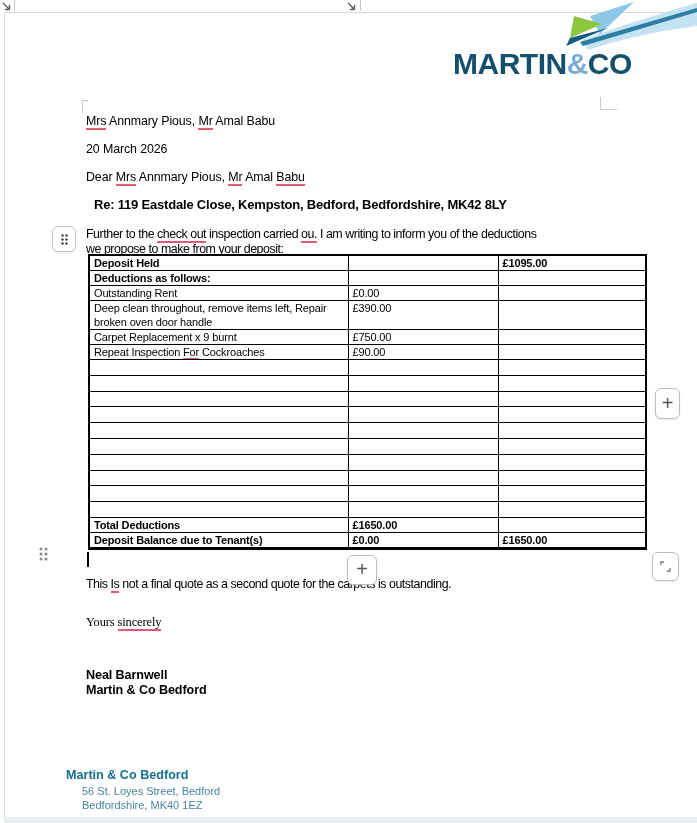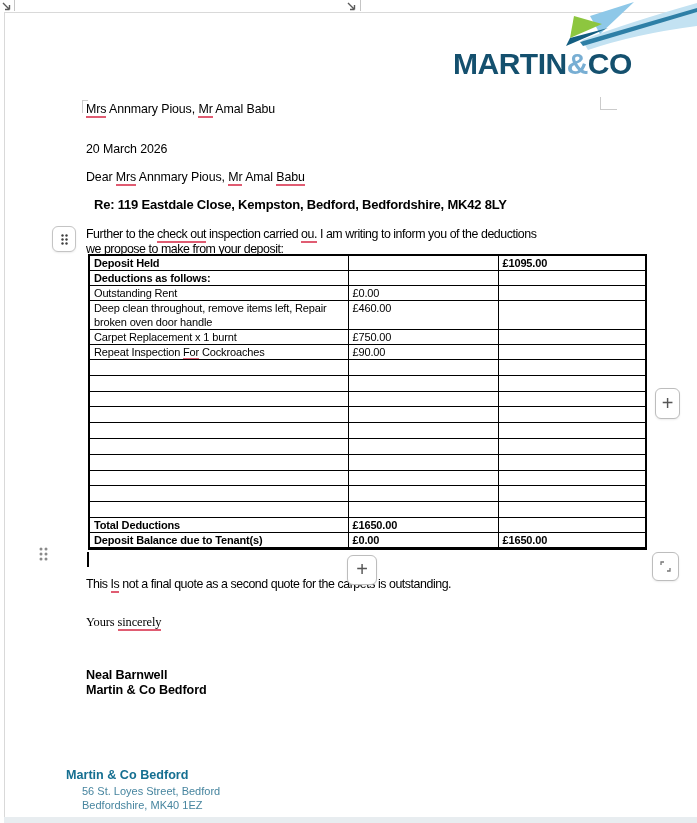--- a/index.html
+++ b/index.html
@@ -85,21 +85,21 @@
     <path d="M50 42 L167 8 L167 12 L53 46 Z" fill="#2e7fa6"></path>
     <path d="M60 16 L104 2 L70 34 Z" fill="#8ec8e8"></path>
     <path d="M44 16 L72 24 L40 38 Z" fill="#8dc63f"></path>
     <path d="M40 38 L78 28 L36 46 Z" fill="#135d80"></path>
   </svg>
   <div class="logo-text"><span>MARTIN</span><span class="amp">&amp;</span><span>CO</span></div>
 
   <div class="crop-left"></div>
   <div class="crop-right"></div>
 
-  <div class="line" style="top:102px;"><span class="m">Mrs</span><span> Annmary Pious, </span><span class="m">Mr</span><span> Amal Babu</span></div>
+  <div class="line" style="top:114px;"><span class="m">Mrs</span><span> Annmary Pious, </span><span class="m">Mr</span><span> Amal Babu</span></div>
   <div class="line" style="top:142px;">20 March 2026</div>
   <div class="line" style="top:170px;"><span>Dear </span><span class="m">Mrs</span><span> Annmary Pious, </span><span class="m">Mr</span><span> Amal </span><span class="m">Babu</span></div>
   <div class="line subject" style="top:197px;">Re: 119 Eastdale Close, Kempston, Bedford, Bedfordshire, MK42 8LY</div>
   <div class="line tightp" style="top:242px;"><span>we propose to make from your deposit:</span></div>
   <div class="line tightp" style="top:227px;"><span>Further to the </span><span class="m">check out</span><span> inspection carried </span><span class="m">ou.</span><span> I am writing to inform you of the deductions</span></div>
 
   <table class="deductions">
     <colgroup>
         <col style="width:259px">
         <col style="width:150px">
@@ -116,25 +116,25 @@
           <td></td>
           <td></td>
         </tr>
         <tr>
           <td>Outstanding Rent</td>
           <td>£0.00</td>
           <td></td>
         </tr>
         <tr>
           <td>Deep clean throughout, remove items left, Repair broken oven door handle</td>
-          <td>£460.00</td>
-          <td></td>
-        </tr>
-        <tr>
-          <td>Carpet Replacement x 1 burnt</td>
+          <td>£390.00</td>
+          <td></td>
+        </tr>
+        <tr>
+          <td>Carpet Replacement x 9 burnt</td>
           <td>£750.00</td>
           <td></td>
         </tr>
         <tr>
           <td><span>Repeat Inspection </span><span class="m">For</span><span> Cockroaches</span></td>
           <td>£90.00</td>
           <td></td>
         </tr>
         <tr class="empty">
           <td></td>

